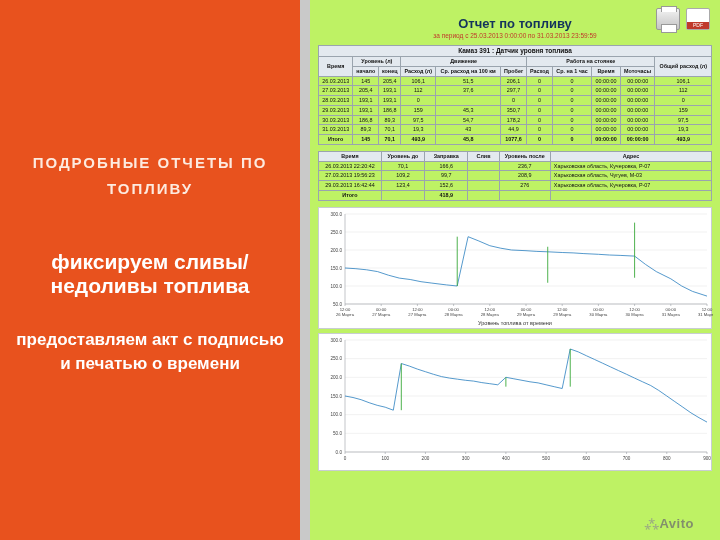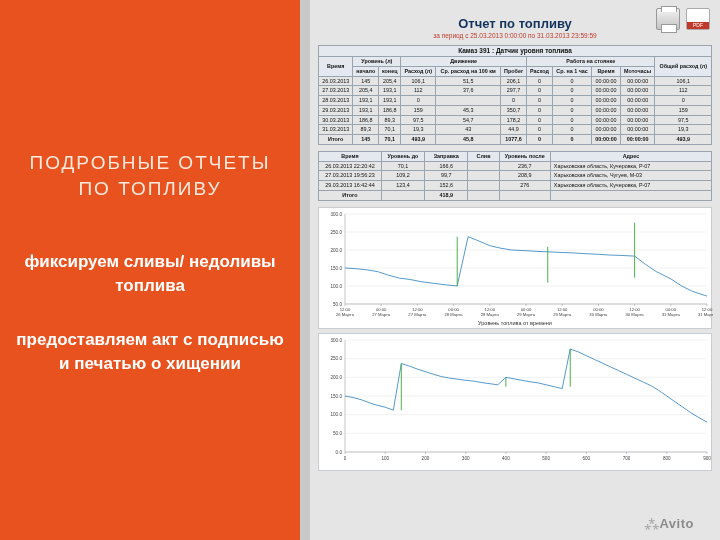--- a/index.html
+++ b/index.html
@@ -13,31 +13,31 @@
   
   .left{
     position:absolute;left:0;top:0;width:300px;height:540px;
     background:#e8521e;
     color:#ffffff;
     display:flex;flex-direction:column;align-items:center;
     box-sizing:border-box;
   }
   .left-title{
     margin-top:150px;
-    font-size:19px;
+    font-size:15px;
     letter-spacing:2px;
     line-height:26px;
     text-align:center;
-    font-weight:400;
+    font-weight:700;
     color:#fdeadf;
     padding:0 14px;
   }
   .left-sub1{
     margin-top:48px;
-    font-size:17px;
+    font-size:21px;
     font-weight:bold;
     line-height:24px;
     text-align:center;
     padding:0 22px;
   }
   .left-sub2{
     margin-top:30px;
     font-size:17px;
     font-weight:bold;
     line-height:24px;
@@ -47,21 +47,21 @@
 
   
   .gutter{
     position:absolute;left:300px;top:0;width:10px;height:540px;
     background:#c9c9c9;
   }
 
   
   .right{
     position:absolute;left:310px;top:0;width:410px;height:540px;
-    background:#e5e5e5;
+    background:#bef264;
     box-sizing:border-box;
     padding:6px 8px 0 8px;
     overflow:hidden;
   }
   .doc-icons{
     position:absolute;right:10px;top:8px;
     display:flex;gap:6px;align-items:flex-start;
   }
   .ico{
     width:22px;height:20px;border:1px solid #999;border-radius:2px;
@@ -136,21 +136,21 @@
   .wm b{color:#6f6f6f;}
 </style>
 </head>
 <body>
 
 <div class="page">
 
   <div class="left">
     <div class="left-title">ПОДРОБНЫЕ ОТЧЕТЫ ПО ТОПЛИВУ</div>
     <div class="left-sub1">фиксируем сливы/ недоливы топлива</div>
-    <div class="left-sub2">предоставляем акт с подписью и печатью о хищении</div>
+    <div class="left-sub2">предоставляем акт с подписью и печатью о времени</div>
   </div>
 
   <div class="gutter"></div>
 
   <div class="right">
 
     <div class="doc-icons">
       <div class="ico printer"></div>
       <div class="ico pdf">
           <span>PDF</span>

